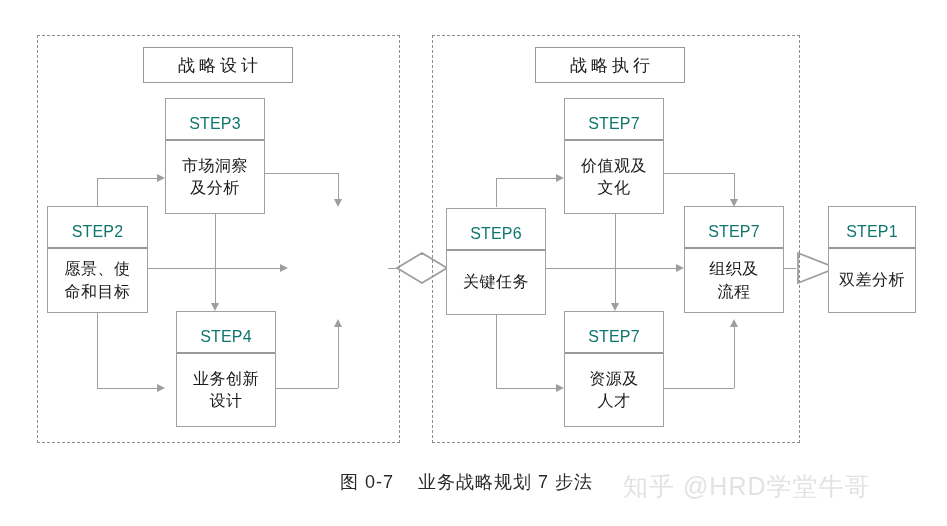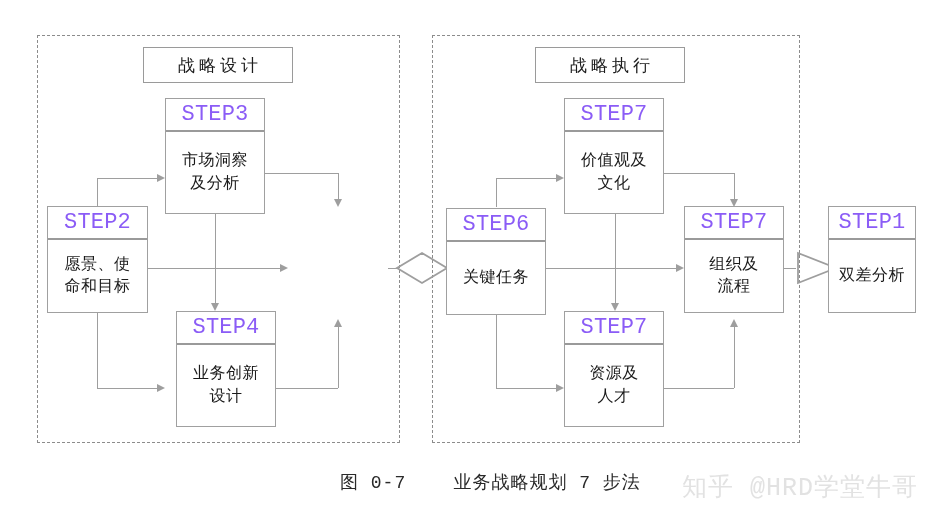--- a/index.html
+++ b/index.html
@@ -3,21 +3,21 @@
 <meta charset="utf-8">
 <style>
   html,body{margin:0;padding:0;}
   body{
     width:947px;height:526px;
     background:#ffffff;
     font-family:"Liberation Sans","DejaVu Sans",sans-serif;
     overflow:hidden;
     position:relative;
   }
-  #canvas{position:absolute;left:0;top:0;width:947px;height:526px;font-family:Liberation Mono, monospace;}
+  #canvas{position:absolute;left:0;top:0;width:947px;height:526px;}
 
   
   .panel{
     position:absolute;
     border:1.6px dashed #8c8c8c;
     background:transparent;
     box-sizing:border-box;
   }
 
   
@@ -39,24 +39,25 @@
     box-sizing:border-box;
     border:1.3px solid #a0a0a0;
     background:#ffffff;
     display:flex;flex-direction:column;
   }
   .step-head{
     height:31px;
     flex:0 0 31px;
     border-bottom:2.2px solid #9a9a9a;
     display:flex;align-items:center;justify-content:center;
-    font-size:22px;
-    color:#8b5cf6;
+    font-size:16px;
+    color:#0f766e;
     letter-spacing:.2px;
     background:#fff;
+    margin-top:9px;
   }
   .step-body{
     flex:1 1 auto;
     display:flex;align-items:center;justify-content:center;
     text-align:center;
     font-size:16px;
     line-height:1.38;
     color:#1a1a1a;
     letter-spacing:.5px;
     padding:4px 4px;
@@ -216,15 +217,15 @@
 人才</div>
   </div>
 
   <div class="step-box" style="left:828px;top:206px;width:88px;height:107px;">
     <div class="step-head">STEP1</div>
     <div class="step-body">双差分析</div>
   </div>
 
   <div class="caption" style="left:340px;top:470px;">图 0-7    业务战略规划 7 步法</div>
 
-  <div class="watermark" style="left:682px;top:470px;">知乎 @HRD学堂牛哥</div>
+  <div class="watermark" style="left:623px;top:470px;">知乎 @HRD学堂牛哥</div>
 
 </div>
 
 </body></html>

